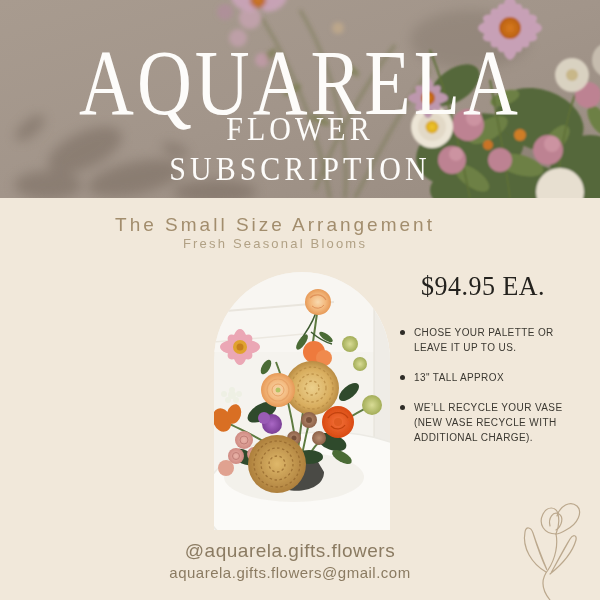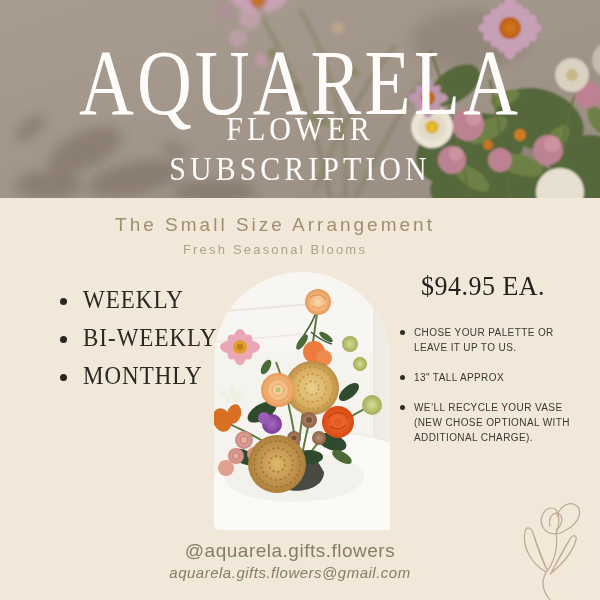--- a/index.html
+++ b/index.html
@@ -24,21 +24,21 @@
   }
   .hero-sub2 {
     font-family:"Liberation Serif", serif; font-weight:400;
     font-size:30px; letter-spacing:4px; transform:scaleY(1.12);
     position:absolute; top:152px; width:100%;
   }
 
   
   .intro { position:absolute; left:0; top:214px; width:550px; text-align:center; }
   .intro-heading { color:#a28d6d; font-size:19px; letter-spacing:3px; font-weight:400; }
-  .intro-sub { color:#b1a185; font-size:13px; letter-spacing:2.2px; margin-top:6px; }
+  .intro-sub { color:#b1a185; font-size:13px; letter-spacing:2.2px; margin-top:0; }
 
   
   .freq { position:absolute; left:60px; top:288px; list-style:none; }
   .freq li { display:flex; align-items:center; margin-bottom:12px; }
   .freq .dot { width:7px; height:7px; border-radius:50%; background:#272520; margin-right:16px; flex:0 0 auto; }
   .freq .lbl { font-family:"Liberation Serif", serif; font-size:23px; letter-spacing:1px; color:#2b2923; transform:scaleY(1.05); }
 
   
   .arch { position:absolute; left:214px; top:272px; width:176px; height:258px;
           border-radius:88px 88px 0 0; overflow:hidden; }
@@ -48,21 +48,21 @@
   .price { font-family:"Liberation Serif", serif; font-size:26px; color:#24221e;
            letter-spacing:0.5px; text-align:center; width:170px; transform:scaleY(1.08); }
   .details { list-style:none; margin-top:24px; }
   .details li { display:flex; margin-bottom:15px; }
   .details .dot { width:5px; height:5px; border-radius:50%; background:#2e2c27; margin:5px 9px 0 2px; flex:0 0 auto; }
   .details .txt { font-size:10px; line-height:1.5; letter-spacing:0.4px; color:#3b3831; }
 
   
   .contact { position:absolute; left:90px; top:540px; width:400px; text-align:center; color:#8b7b62; }
   .contact .ig { font-size:19px; letter-spacing:0.5px; }
-  .contact .email { font-size:15px; letter-spacing:0.5px; margin-top:2px;font-style:italic; }
+  .contact .email { font-size:15px; letter-spacing:0.5px; margin-top:2px; }
 
   
   .lineart { position:absolute; left:498px; top:482px; width:100px; height:118px; }
 </style>
 </head>
 <body>
 
 <div class="page">
 
   <div class="hero">
@@ -221,34 +221,20 @@
       <div class="hero-sub1">FLOWER</div>
       <div class="hero-sub2">SUBSCRIPTION</div>
     </div>
   </div>
 
   <div class="intro">
     <div class="intro-heading">The  Small Size Arrangement</div>
     <div class="intro-sub">Fresh Seasonal Blooms</div>
   </div>
 
-  <ul class="freq">
-    <li>
-      <span class="dot"></span>
-      <span class="lbl">WEEKLY</span>
-    </li>
-    <li>
-      <span class="dot"></span>
-      <span class="lbl">BI-WEEKLY</span>
-    </li>
-    <li>
-      <span class="dot"></span>
-      <span class="lbl">MONTHLY</span>
-    </li>
-  </ul>
 
   <div class="arch">
     <svg width="176" height="258" viewBox="0 0 176 258">
       <defs>
         <radialGradient id="amber">
             <stop offset="0" stop-color="#ecd08c"></stop>
             <stop offset="0.7" stop-color="#d9ae5f"></stop>
             <stop offset="1" stop-color="#b98c44"></stop>
           </radialGradient>
         <radialGradient id="amber2">
@@ -431,21 +417,21 @@
       <li>
         <span class="dot"></span>
         <span class="txt">CHOSE YOUR PALETTE OR LEAVE IT UP TO US.</span>
       </li>
       <li>
         <span class="dot"></span>
         <span class="txt">13" TALL APPROX</span>
       </li>
       <li>
         <span class="dot"></span>
-        <span class="txt">WE’LL RECYCLE YOUR VASE (NEW CHOSE OPTIONAL WITH ADDITIONAL CHARGE).</span>
+        <span class="txt">WE’LL RECYCLE YOUR VASE (NEW VASE RECYCLE WITH ADDITIONAL CHARGE).</span>
       </li>
     </ul>
   </div>
 
   <div class="contact">
     <div class="ig">@aquarela.gifts.flowers</div>
     <div class="email">aquarela.gifts.flowers@gmail.com</div>
   </div>
 
   <div class="lineart">

